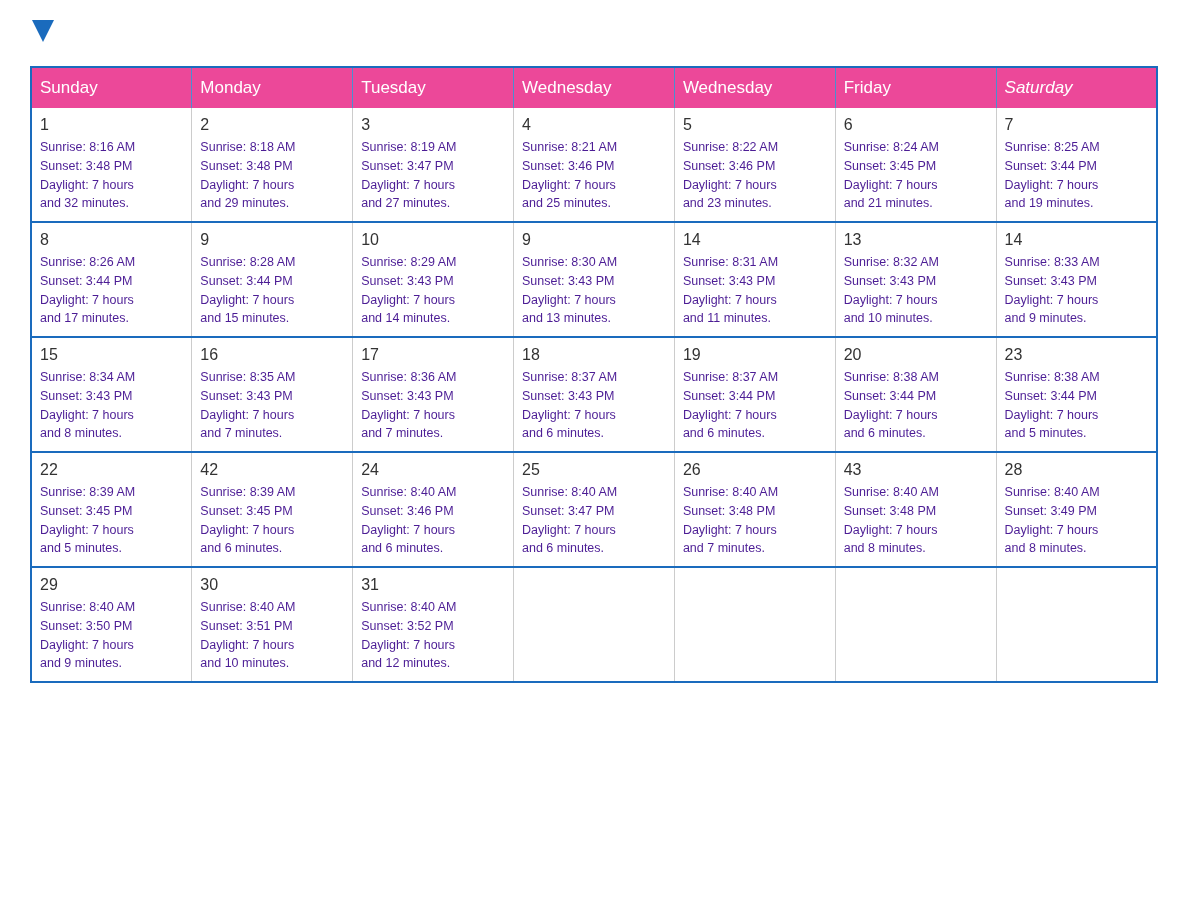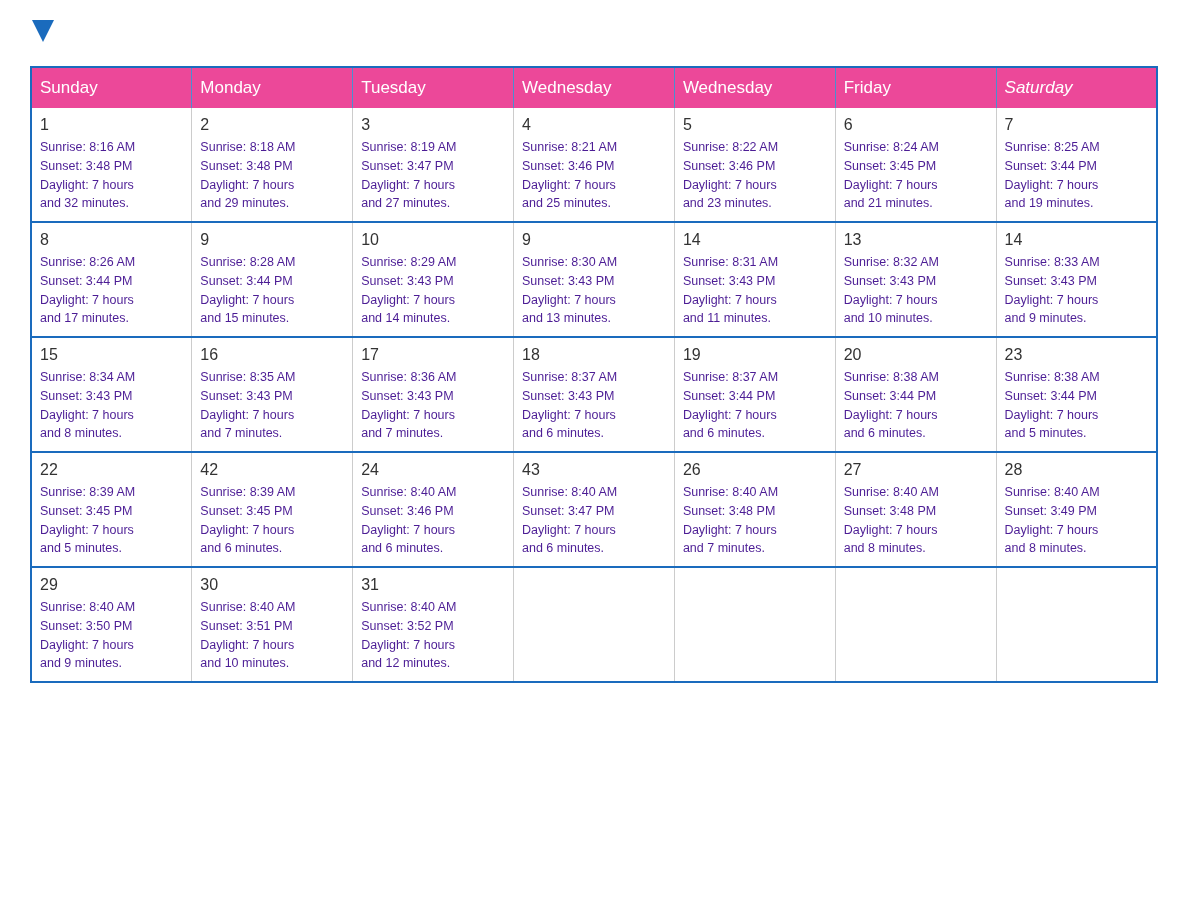--- a/index.html
+++ b/index.html
@@ -352,39 +352,39 @@
         <td>
           <span class="day-number">24</span>
         <div class="day-info">
           Sunrise: 8:40 AM<br>
           Sunset: 3:46 PM<br>
           Daylight: 7 hours<br>
           and 6 minutes.
         </div>
         </td>
         <td>
+          <span class="day-number">25</span>
+        <div class="day-info">
+          Sunrise: 8:40 AM<br>
+          Sunset: 3:47 PM<br>
+          Daylight: 7 hours<br>
+          and 6 minutes.
+        </div>
+        </td>
+        <td>
+          <span class="day-number">26</span>
+        <div class="day-info">
+          Sunrise: 8:40 AM<br>
+          Sunset: 3:48 PM<br>
+          Daylight: 7 hours<br>
+          and 7 minutes.
+        </div>
+        </td>
+        <td>
           <span class="day-number">43</span>
-        <div class="day-info">
-          Sunrise: 8:40 AM<br>
-          Sunset: 3:47 PM<br>
-          Daylight: 7 hours<br>
-          and 6 minutes.
-        </div>
-        </td>
-        <td>
-          <span class="day-number">26</span>
-        <div class="day-info">
-          Sunrise: 8:40 AM<br>
-          Sunset: 3:48 PM<br>
-          Daylight: 7 hours<br>
-          and 7 minutes.
-        </div>
-        </td>
-        <td>
-          <span class="day-number">27</span>
         <div class="day-info">
           Sunrise: 8:40 AM<br>
           Sunset: 3:48 PM<br>
           Daylight: 7 hours<br>
           and 8 minutes.
         </div>
         </td>
         <td>
           <span class="day-number">28</span>
         <div class="day-info">

